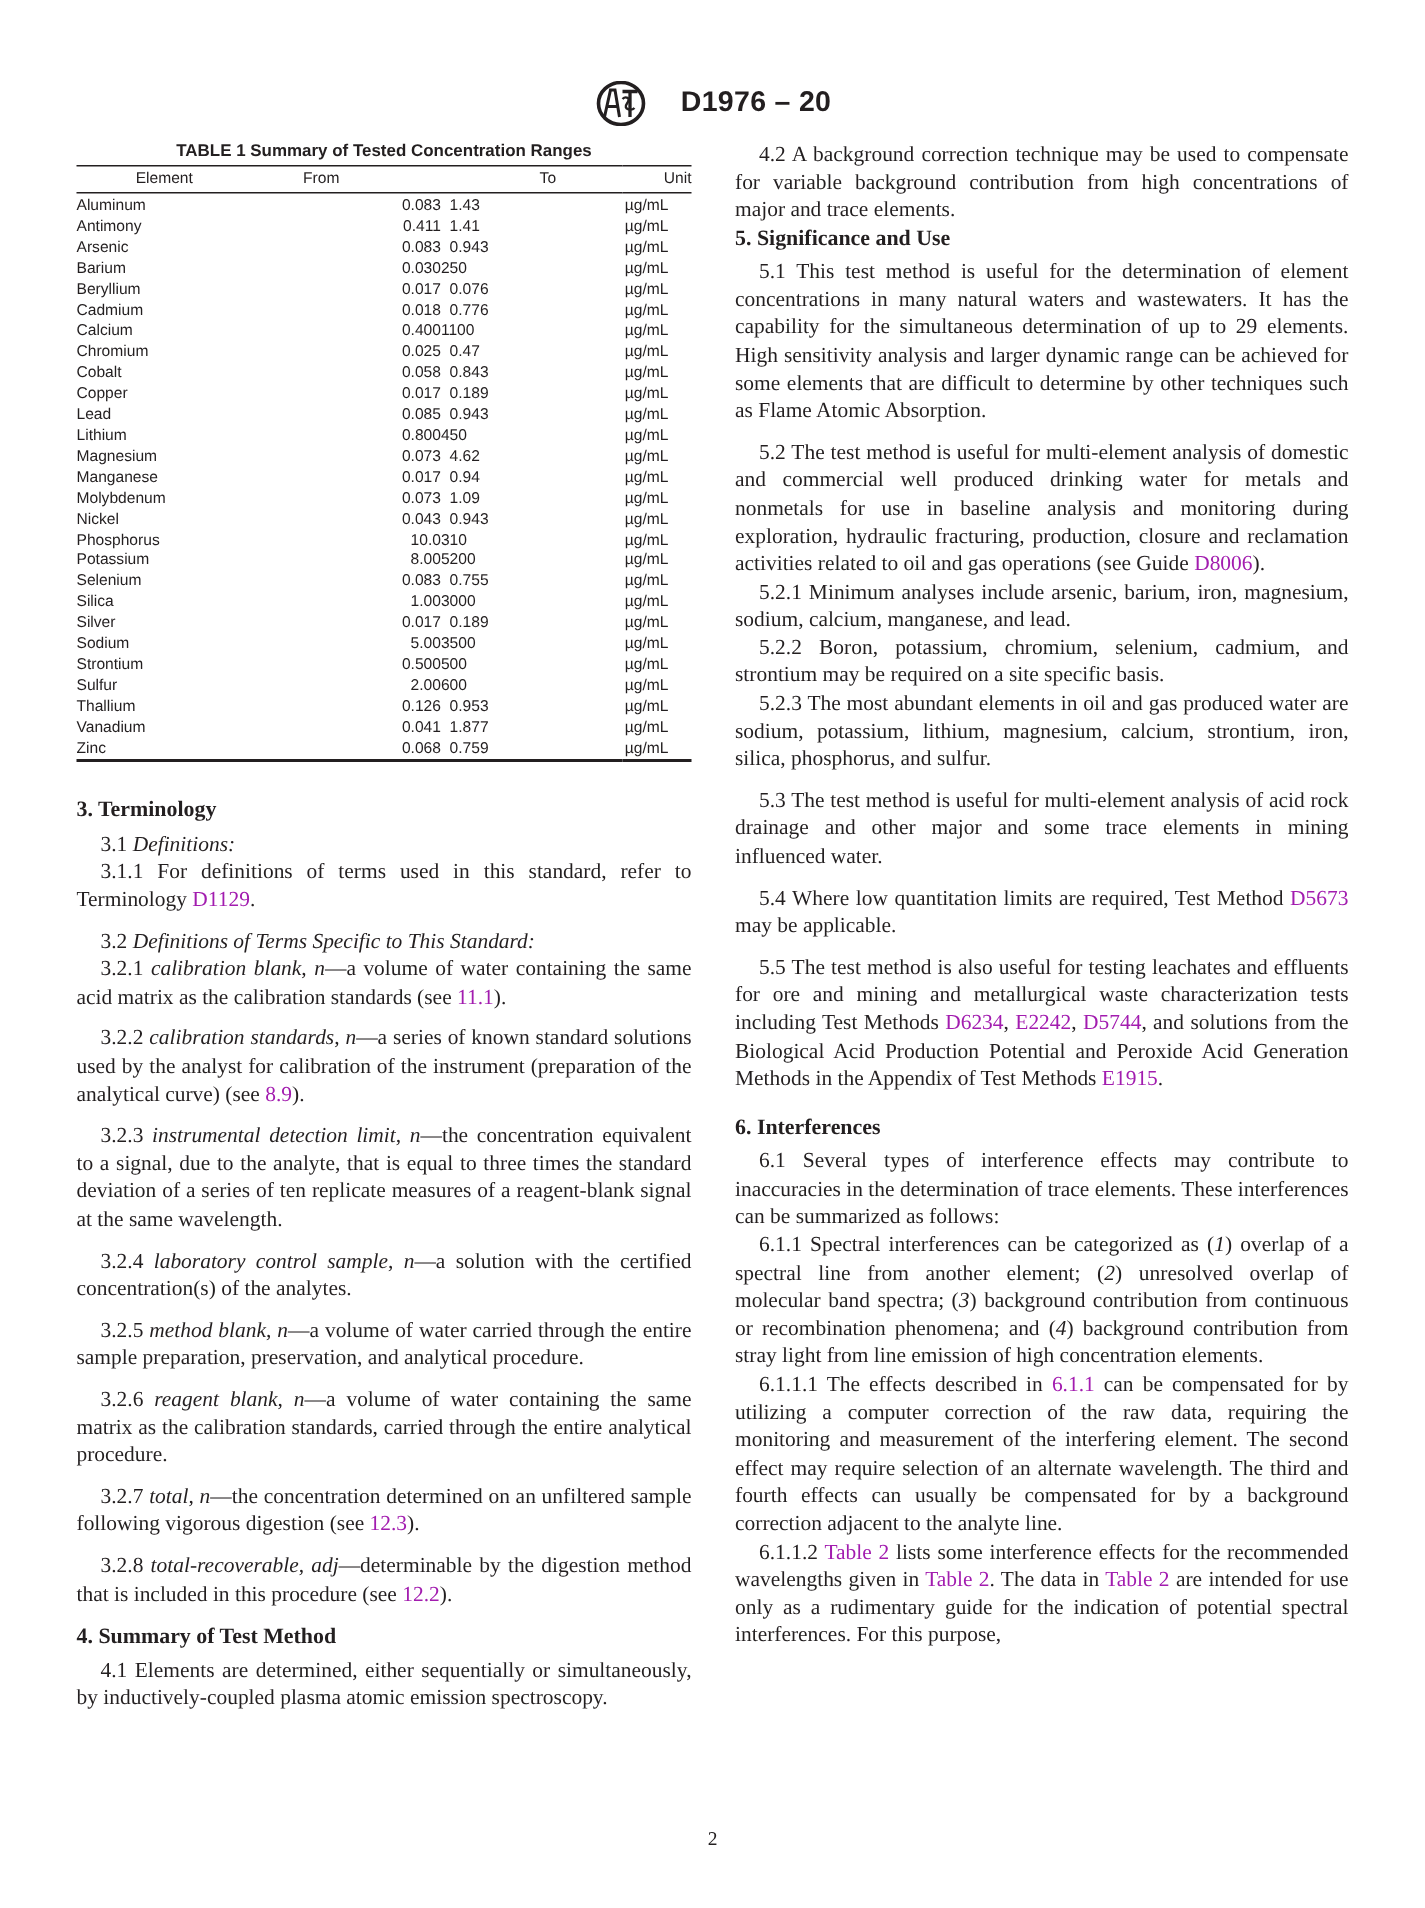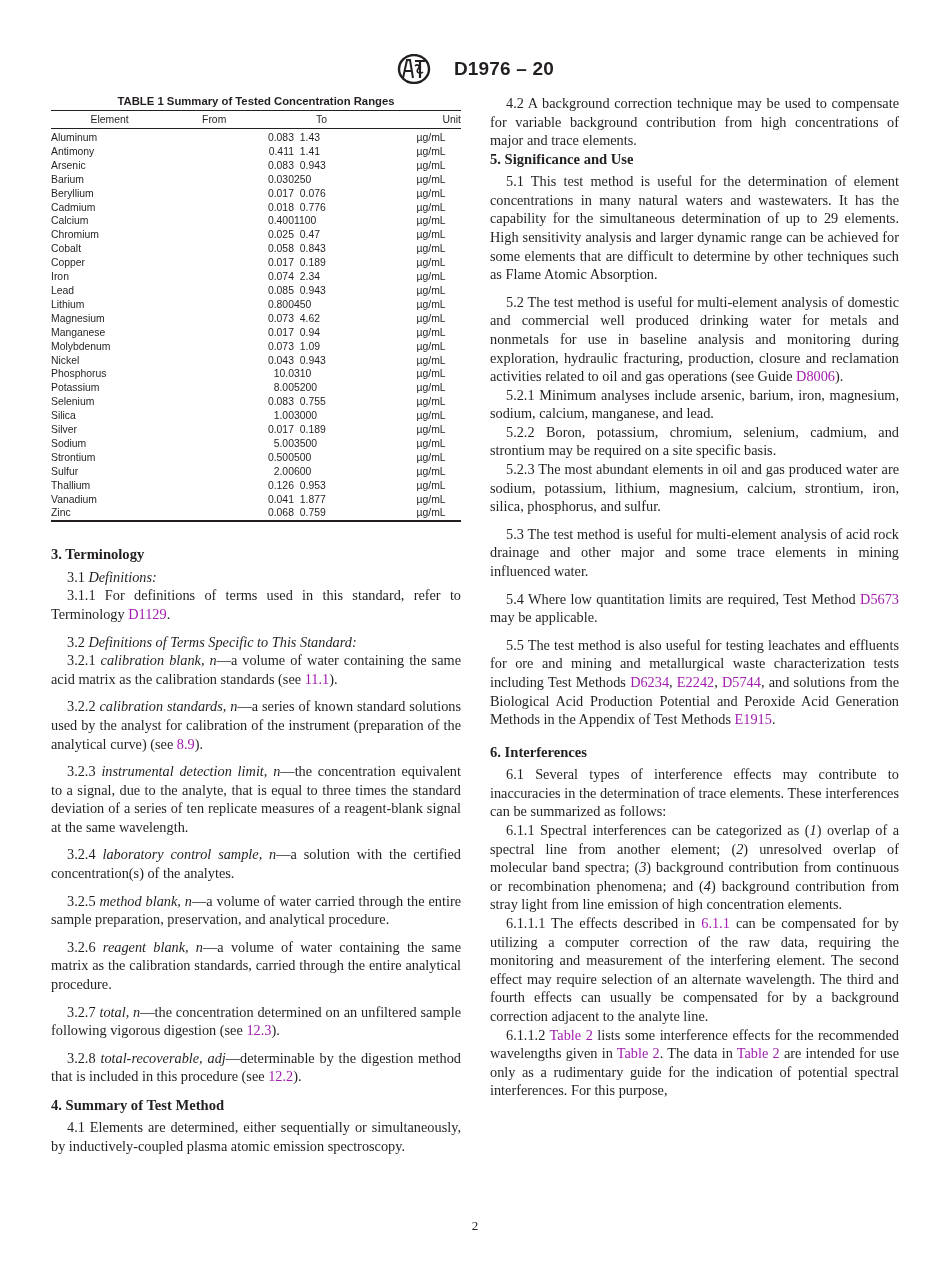--- a/index.html
+++ b/index.html
@@ -17,21 +17,21 @@
   table.t1 thead th { font-weight:normal; border-top:1.5px solid #231f20; border-bottom:1px solid #231f20; padding:2px 0 2px 0; height:13px; }
   table.t1 tbody td { padding:0; height:13.9px; line-height:13.9px; white-space:pre; }
   table.t1 tbody tr:first-child td { padding-top:2px; }
   table.t1 tfoot td { border-top:2px solid #231f20; padding:0; height:2px; }
   .c-el { width:118px; text-align:left; }
   .c-from { width:93px; padding-left:22px !important; text-align:right; }
   .c-to { width:100px; text-align:left; }
   .c-unit { text-align:left; padding-left:2px !important; }
   th.c-el { text-align:center; padding-right:24px; }
   th.c-from { text-align:left; padding-left:34px !important; }
-  th.c-to { text-align:left; padding-left:22px !important; }
+  th.c-to { text-align:center; padding-left:22px !important; }
   th.c-unit { text-align:left; padding-left:28px !important; }
 
   .body-text { font-family:"Liberation Serif", serif; font-size:14.3px; line-height:18.6px; text-align:justify; }
   .sec-h { font-family:"Liberation Serif", serif; font-weight:bold; font-size:14.6px; margin:0; line-height:19px; }
   .p { margin:0; text-indent:16px; }
   .gap { margin-top:3.4px; }
   .gapl { margin-top:9px; }
   a.ref { color:#a21caf; text-decoration:none; }
   .it { font-style:italic; }
 
@@ -115,26 +115,20 @@
         <tr>
           <td class="c-el">Cobalt</td>
           <td class="c-from">0.058</td>
           <td class="c-to">  0.843</td>
           <td class="c-unit">µg/mL</td>
         </tr>
         <tr>
           <td class="c-el">Copper</td>
           <td class="c-from">0.017</td>
           <td class="c-to">  0.189</td>
-          <td class="c-unit">µg/mL</td>
-        </tr>
-        <tr>
-          <td class="c-el">Iron</td>
-          <td class="c-from">0.074</td>
-          <td class="c-to">  2.34</td>
           <td class="c-unit">µg/mL</td>
         </tr>
         <tr>
           <td class="c-el">Lead</td>
           <td class="c-from">0.085</td>
           <td class="c-to">  0.943</td>
           <td class="c-unit">µg/mL</td>
         </tr>
         <tr>
           <td class="c-el">Lithium</td>

